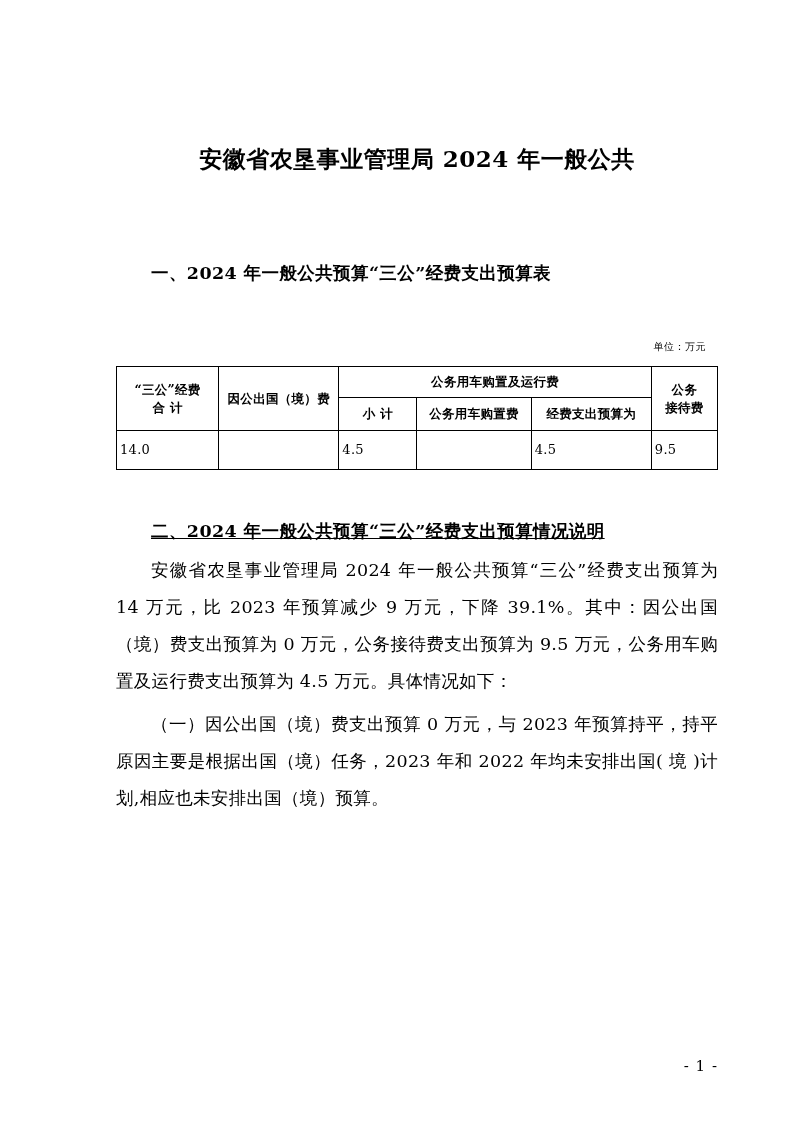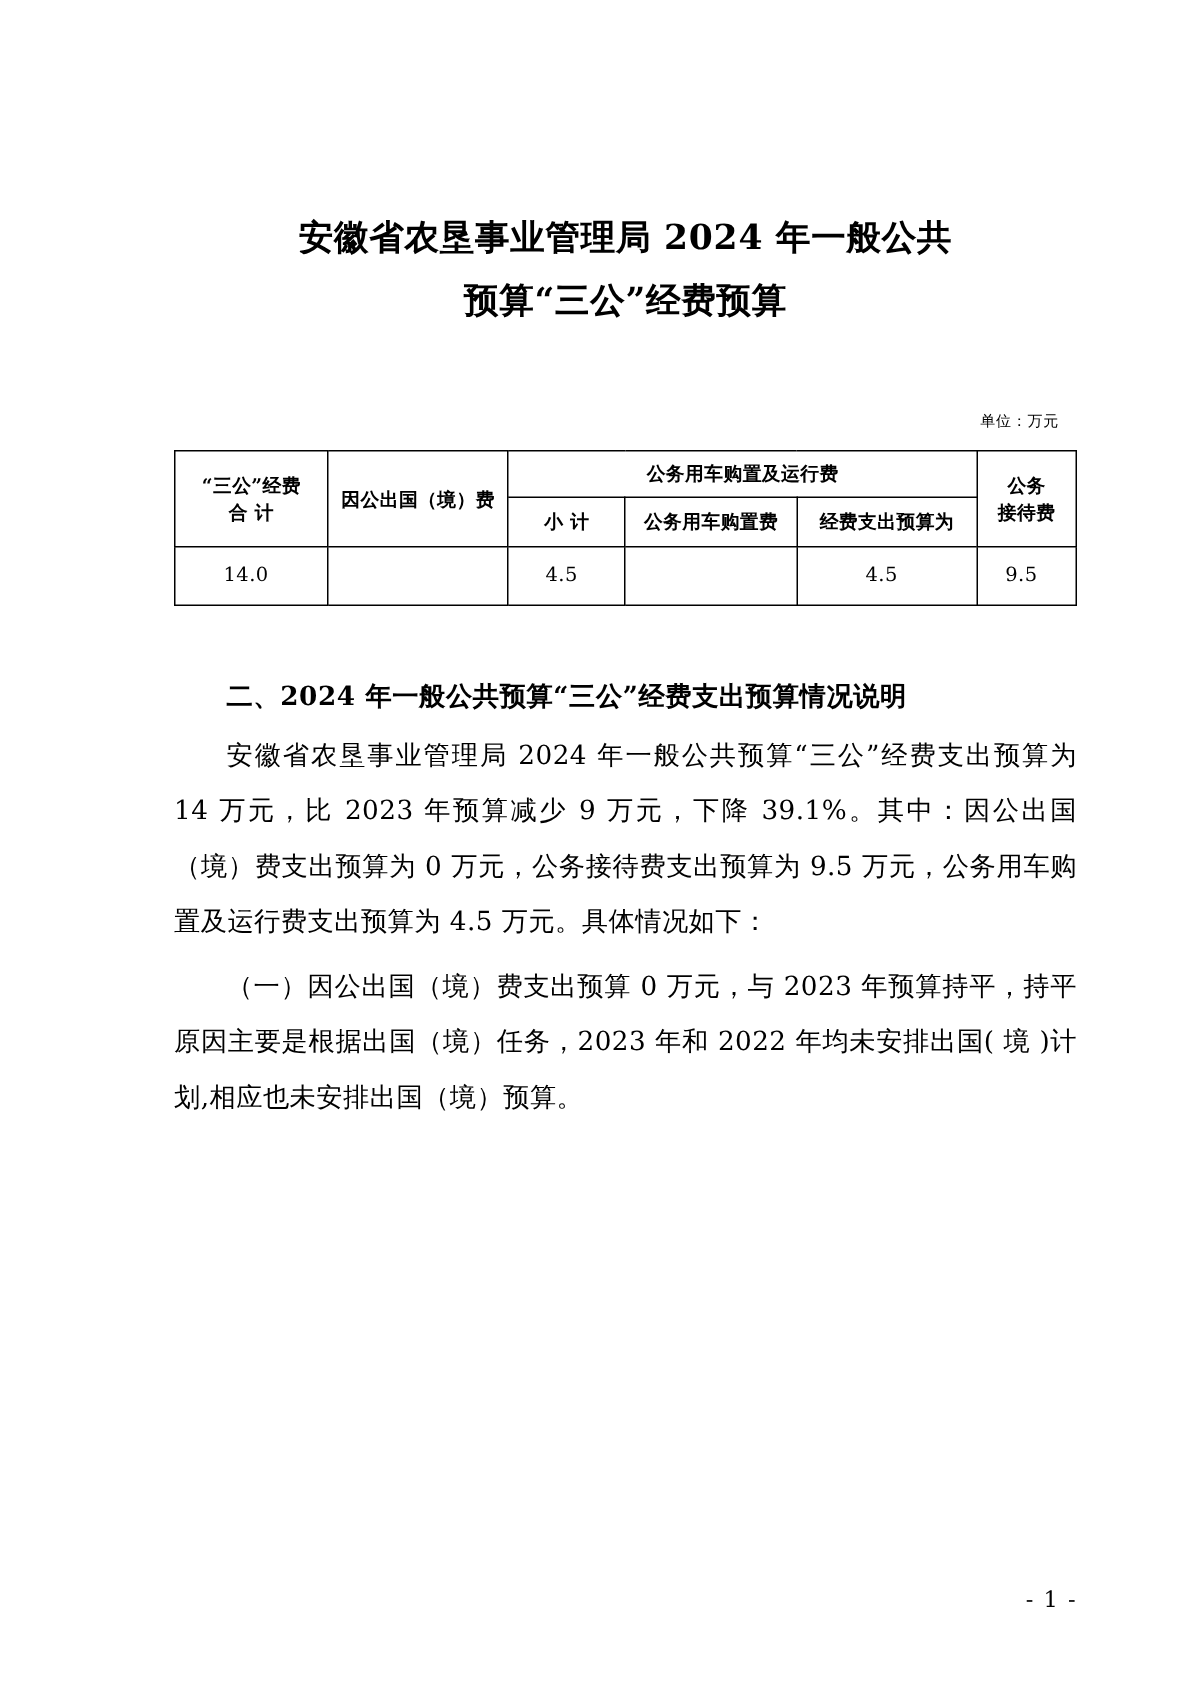--- a/index.html
+++ b/index.html
@@ -69,35 +69,36 @@
     height: 56px;
   }
   table.budget th.grouphead {
     height: 26px;
   }
   table.budget th.subhead {
     height: 28px;
   }
   table.budget td.value {
     font-weight: normal;
-    text-align: center;
+    text-align: left;
     height: 34px;
     padding-right: 10px;
     font-size: 13px;
   }
   .two-line {
     display: block;
   }
   .section-heading2 {
     font-size: 17.5px;
     font-weight: bold;
     line-height: 30px;
     margin-top: 46px;
     text-indent: 2em;
     letter-spacing: 0.4px;
+    text-decoration: underline;
   }
   p.body {
     font-size: 17.5px;
     line-height: 37px;
     margin: 6px 0 0 0;
     text-indent: 2em;
     text-align: justify;
     text-justify: inter-ideograph;
     letter-spacing: 0.3px;
   }
@@ -112,23 +113,23 @@
     letter-spacing: 1px;
   }
 </style>
 </head>
 <body>
 
 <div class="page">
 
   <h1 class="doc-title">
     <span class="line1">安徽省农垦事业管理局 2024 年一般公共</span>
-    <span class="line2">预算“三公”经费预算</span>
   </h1>
 
+  <div class="section-heading">一、2024 年一般公共预算“三公”经费支出预算表</div>
 
   <div class="unit-line">单位：万元</div>
 
   <table class="budget">
     <colgroup>
       <col style="width:17%">
       <col style="width:20%">
       <col style="width:13%">
       <col style="width:19%">
       <col style="width:20%">

